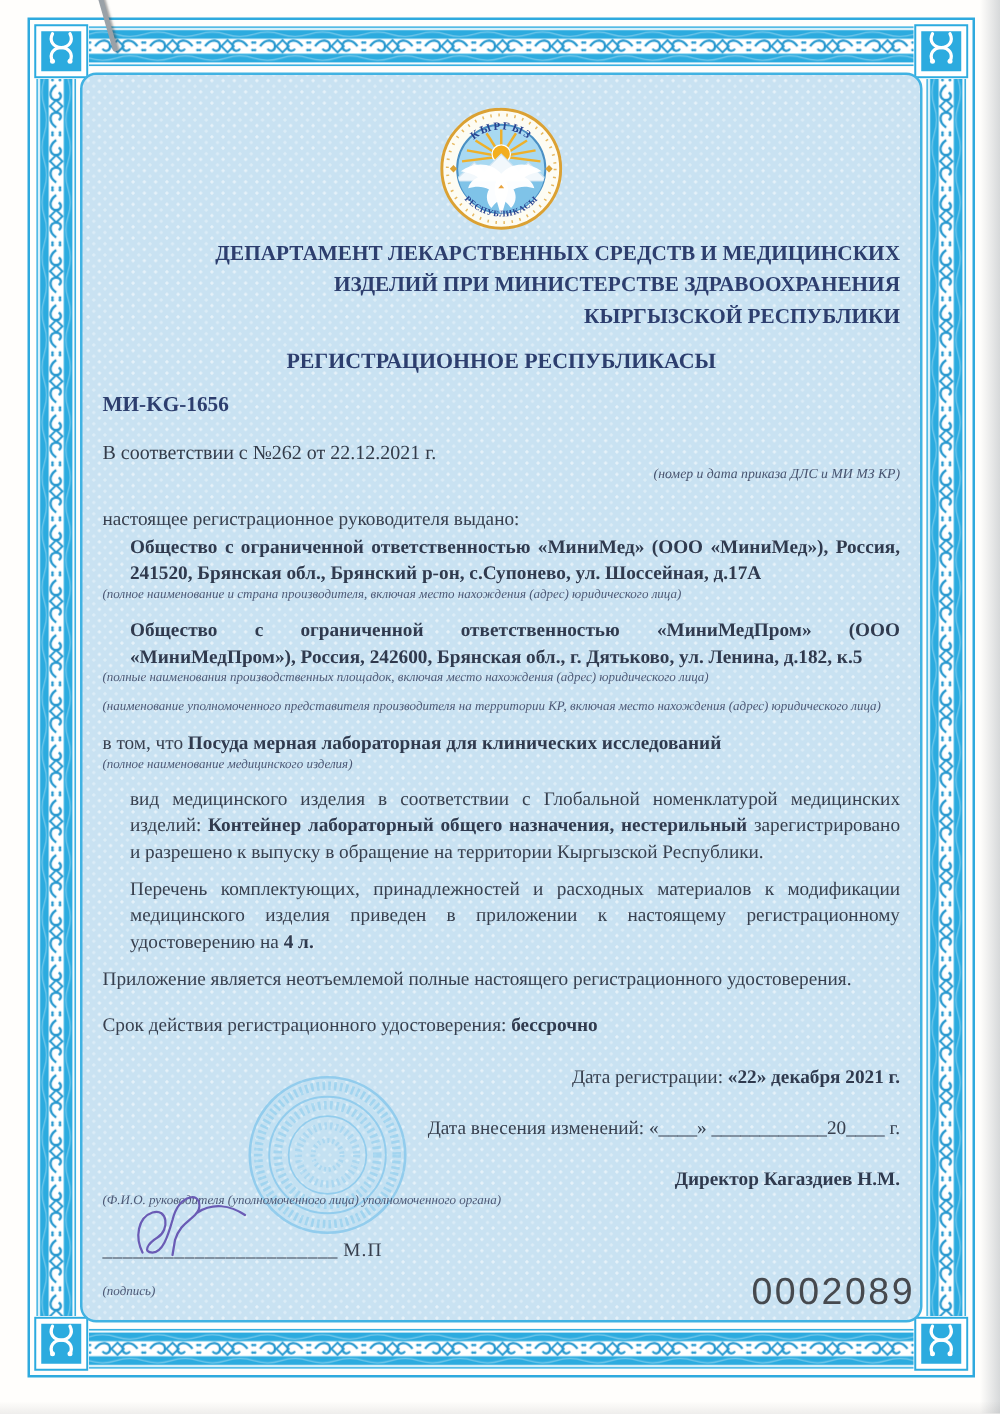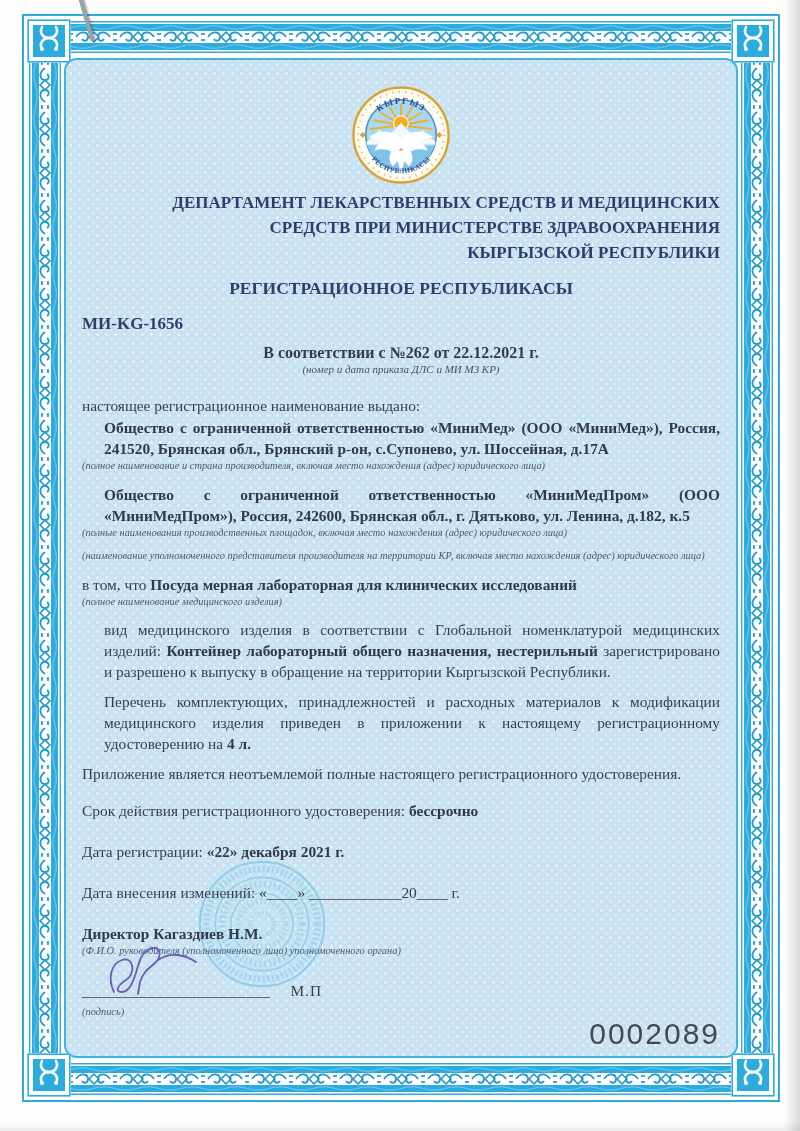--- a/index.html
+++ b/index.html
@@ -29,41 +29,41 @@
                          radial-gradient(rgba(255,255,255,.35) 1px, rgba(255,255,255,0) 1.5px);
         background-size:9px 9px, 9px 9px;background-position:0 0, 4.5px 4.5px;
         border:2.5px solid #41b2e2;border-radius:13px;}
   .content{position:relative;z-index:2;padding:0 16px;color:#38404f;}
 
   .emblem{width:98px;height:98px;margin:26px auto 2px;display:block;}
 
   .org{ text-align:right;color:#2d3e6e;font-weight:bold;font-size:17px;line-height:25px;margin-top:6px;}
   .cert-title{text-align:center;color:#2d3e6e;font-weight:bold;font-size:17.5px;margin-top:13px;}
   .cert-no{color:#2d3e6e;font-weight:bold;font-size:17px;margin-top:15px;}
-  .ref{text-align:center;color:#333b49;font-size:16px;margin-top:10px;font-weight:bold;}
-  .ref-note{text-align:center;color:#46526e;font-size:11px;font-style:italic;margin-top:1px;}
+  .ref{text-align:left;color:#333b49;font-size:16px;margin-top:20px;}
+  .ref-note{text-align:right;color:#46526e;font-size:11px;font-style:italic;margin-top:1px;}
 
   .body-block{margin-top:20px;font-size:15.4px;line-height:21px;}
   .para{margin:0 0 9px;}
   .jst{text-align:justify;margin-left:22px;}
   .tight{margin-bottom:1px;}
   .bd{font-weight:bold;color:#303a4e;}
   .note{font-size:10.4px;font-style:italic;color:#4c5875;line-height:12.5px;margin:0 0 11px;}
   .gap-md{margin-top:16px;}
-  .gap-lg{margin-top:20px;}
+  .gap-lg{margin-top:20px;text-align:right;}
 
   .sig-area{position:relative;margin-top:22px;height:70px;}
   .sig-line{font-size:15.4px;color:#38404f;letter-spacing:.5px;}
-  .sig-mp{margin-left:20px;letter-spacing:1px;}
-  .sig-note{font-size:10.4px;font-style:italic;color:#4c5875;margin-top:0;}
+  .sig-mp{margin-left:4px;letter-spacing:1px;}
+  .sig-note{font-size:10.4px;font-style:italic;color:#4c5875;margin-top:12px;}
   .signature-svg{position:absolute;left:18px;top:-40px;z-index:4;}
 
   .stamp-svg{position:absolute;left:128px;top:796px;z-index:1;opacity:.82;}
 
-  .serial{position:absolute;right:16px;bottom:5px;z-index:3;
+  .serial{position:absolute;right:4px;bottom:5px;z-index:3;
         font-family:"Liberation Sans", sans-serif;font-size:30px;color:#46494e;letter-spacing:2px;}
 </style>
 </head>
 <body>
 
 <div class="page">
 
   <div class="staple"></div>
 
   <div class="frame">
@@ -239,30 +239,30 @@
         <text font-size="9" font-weight="bold" fill="#27418f" letter-spacing="1.5" font-family="Liberation Serif, serif">
           <textPath href="#arcTop" startOffset="50%" text-anchor="middle">КЫРГЫЗ</textPath>
         </text>
         <text font-size="7" font-weight="bold" fill="#27418f" letter-spacing=".6" font-family="Liberation Serif, serif">
           <textPath href="#arcBot" startOffset="50%" text-anchor="middle">РЕСПУБЛИКАСЫ</textPath>
         </text>
       </svg>
 
       <div class="org">
         <div>ДЕПАРТАМЕНТ ЛЕКАРСТВЕННЫХ СРЕДСТВ И МЕДИЦИНСКИХ</div>
-        <div>СРЕДСТВ ПРИ МИНИСТЕРСТВЕ ЗДРАВООХРАНЕНИЯ</div>
+        <div>ИЗДЕЛИЙ ПРИ МИНИСТЕРСТВЕ ЗДРАВООХРАНЕНИЯ</div>
         <div>КЫРГЫЗСКОЙ РЕСПУБЛИКИ</div>
       </div>
       <div class="cert-title">РЕГИСТРАЦИОННОЕ РЕСПУБЛИКАСЫ</div>
       <div class="cert-no">МИ-KG-1656</div>
       <div class="ref">В соответствии с №262 от 22.12.2021 г.</div>
       <div class="ref-note">(номер и дата приказа ДЛС и МИ МЗ КР)</div>
 
       <div class="body-block">
-        <p class="para tight">настоящее регистрационное наименование выдано:</p>
+        <p class="para tight">настоящее регистрационное руководителя выдано:</p>
 
         <p class="para tight bd jst">Общество с ограниченной ответственностью «МиниМед» (ООО «МиниМед»), Россия, 241520, Брянская обл., Брянский р-он, с.Супонево, ул. Шоссейная, д.17А</p>
         <p class="note">(полное наименование и страна производителя, включая место нахождения (адрес) юридического лица)</p>
 
         <p class="para tight bd jst">Общество с ограниченной ответственностью «МиниМедПром» (ООО «МиниМедПром»), Россия, 242600, Брянская обл., г. Дятьково, ул. Ленина, д.182, к.5</p>
         <p class="note">(полные наименования производственных площадок, включая место нахождения (адрес) юридического лица)</p>
 
         <p class="note">(наименование уполномоченного представителя производителя на территории КР, включая место нахождения (адрес) юридического лица)</p>
 
         <p class="para tight"><span>в том, что </span><span class="bd">Посуда мерная лабораторная для клинических исследований</span></p>

